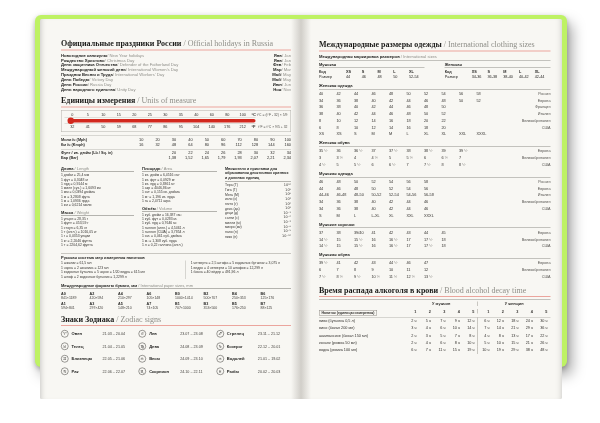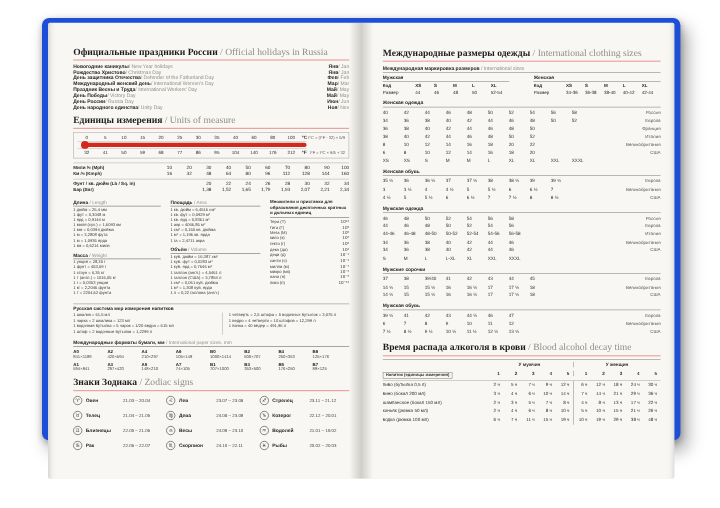--- a/index.html
+++ b/index.html
@@ -1,17 +1,17 @@
 <!DOCTYPE html>
 <html><head>
 <meta charset="utf-8">
 <style>
   html,body{margin:0;padding:0;width:600px;height:423px;background:#ffffff;overflow:hidden;
     font-family:"Liberation Sans","DejaVu Sans",sans-serif;}
-  .book{position:absolute;left:35px;top:15px;width:532px;height:352px;background:#1d4ed8;
+  .book{position:absolute;left:35px;top:15px;width:532px;height:352px;background:#bef264;
     border-radius:6px;box-shadow:5px 8px 14px rgba(0,0,0,.35),0 2px 5px rgba(0,0,0,.25);}
   .scale{position:absolute;left:5px;top:4px;width:1044px;height:760px;transform:scale(.5);transform-origin:0 0;}
   .pages{display:flex;width:100%;height:100%;background:#f8f7f3;border-radius:3px;overflow:hidden;position:relative;}
   .pages::before{content:"";position:absolute;left:50%;top:0;bottom:0;width:40px;transform:translateX(-50%);
     background:linear-gradient(to right,rgba(0,0,0,0),rgba(70,62,52,.22),rgba(0,0,0,0));z-index:5;}
   .page{flex:1;box-sizing:border-box;position:relative;}
   .page.left{padding:40px 20px 0 42px;box-shadow:inset 10px 0 12px -10px rgba(0,0,0,.25);}
   .page.right{padding:42px 24px 0 36px;box-shadow:inset -10px 0 12px -10px rgba(0,0,0,.25);}
   .sec-title{font-family:"Liberation Serif","DejaVu Serif",serif;font-size:16px;font-weight:bold;color:#1c1c1a;white-space:nowrap;}
   .sec-title .en{font-weight:normal;color:#8e8e88;}

